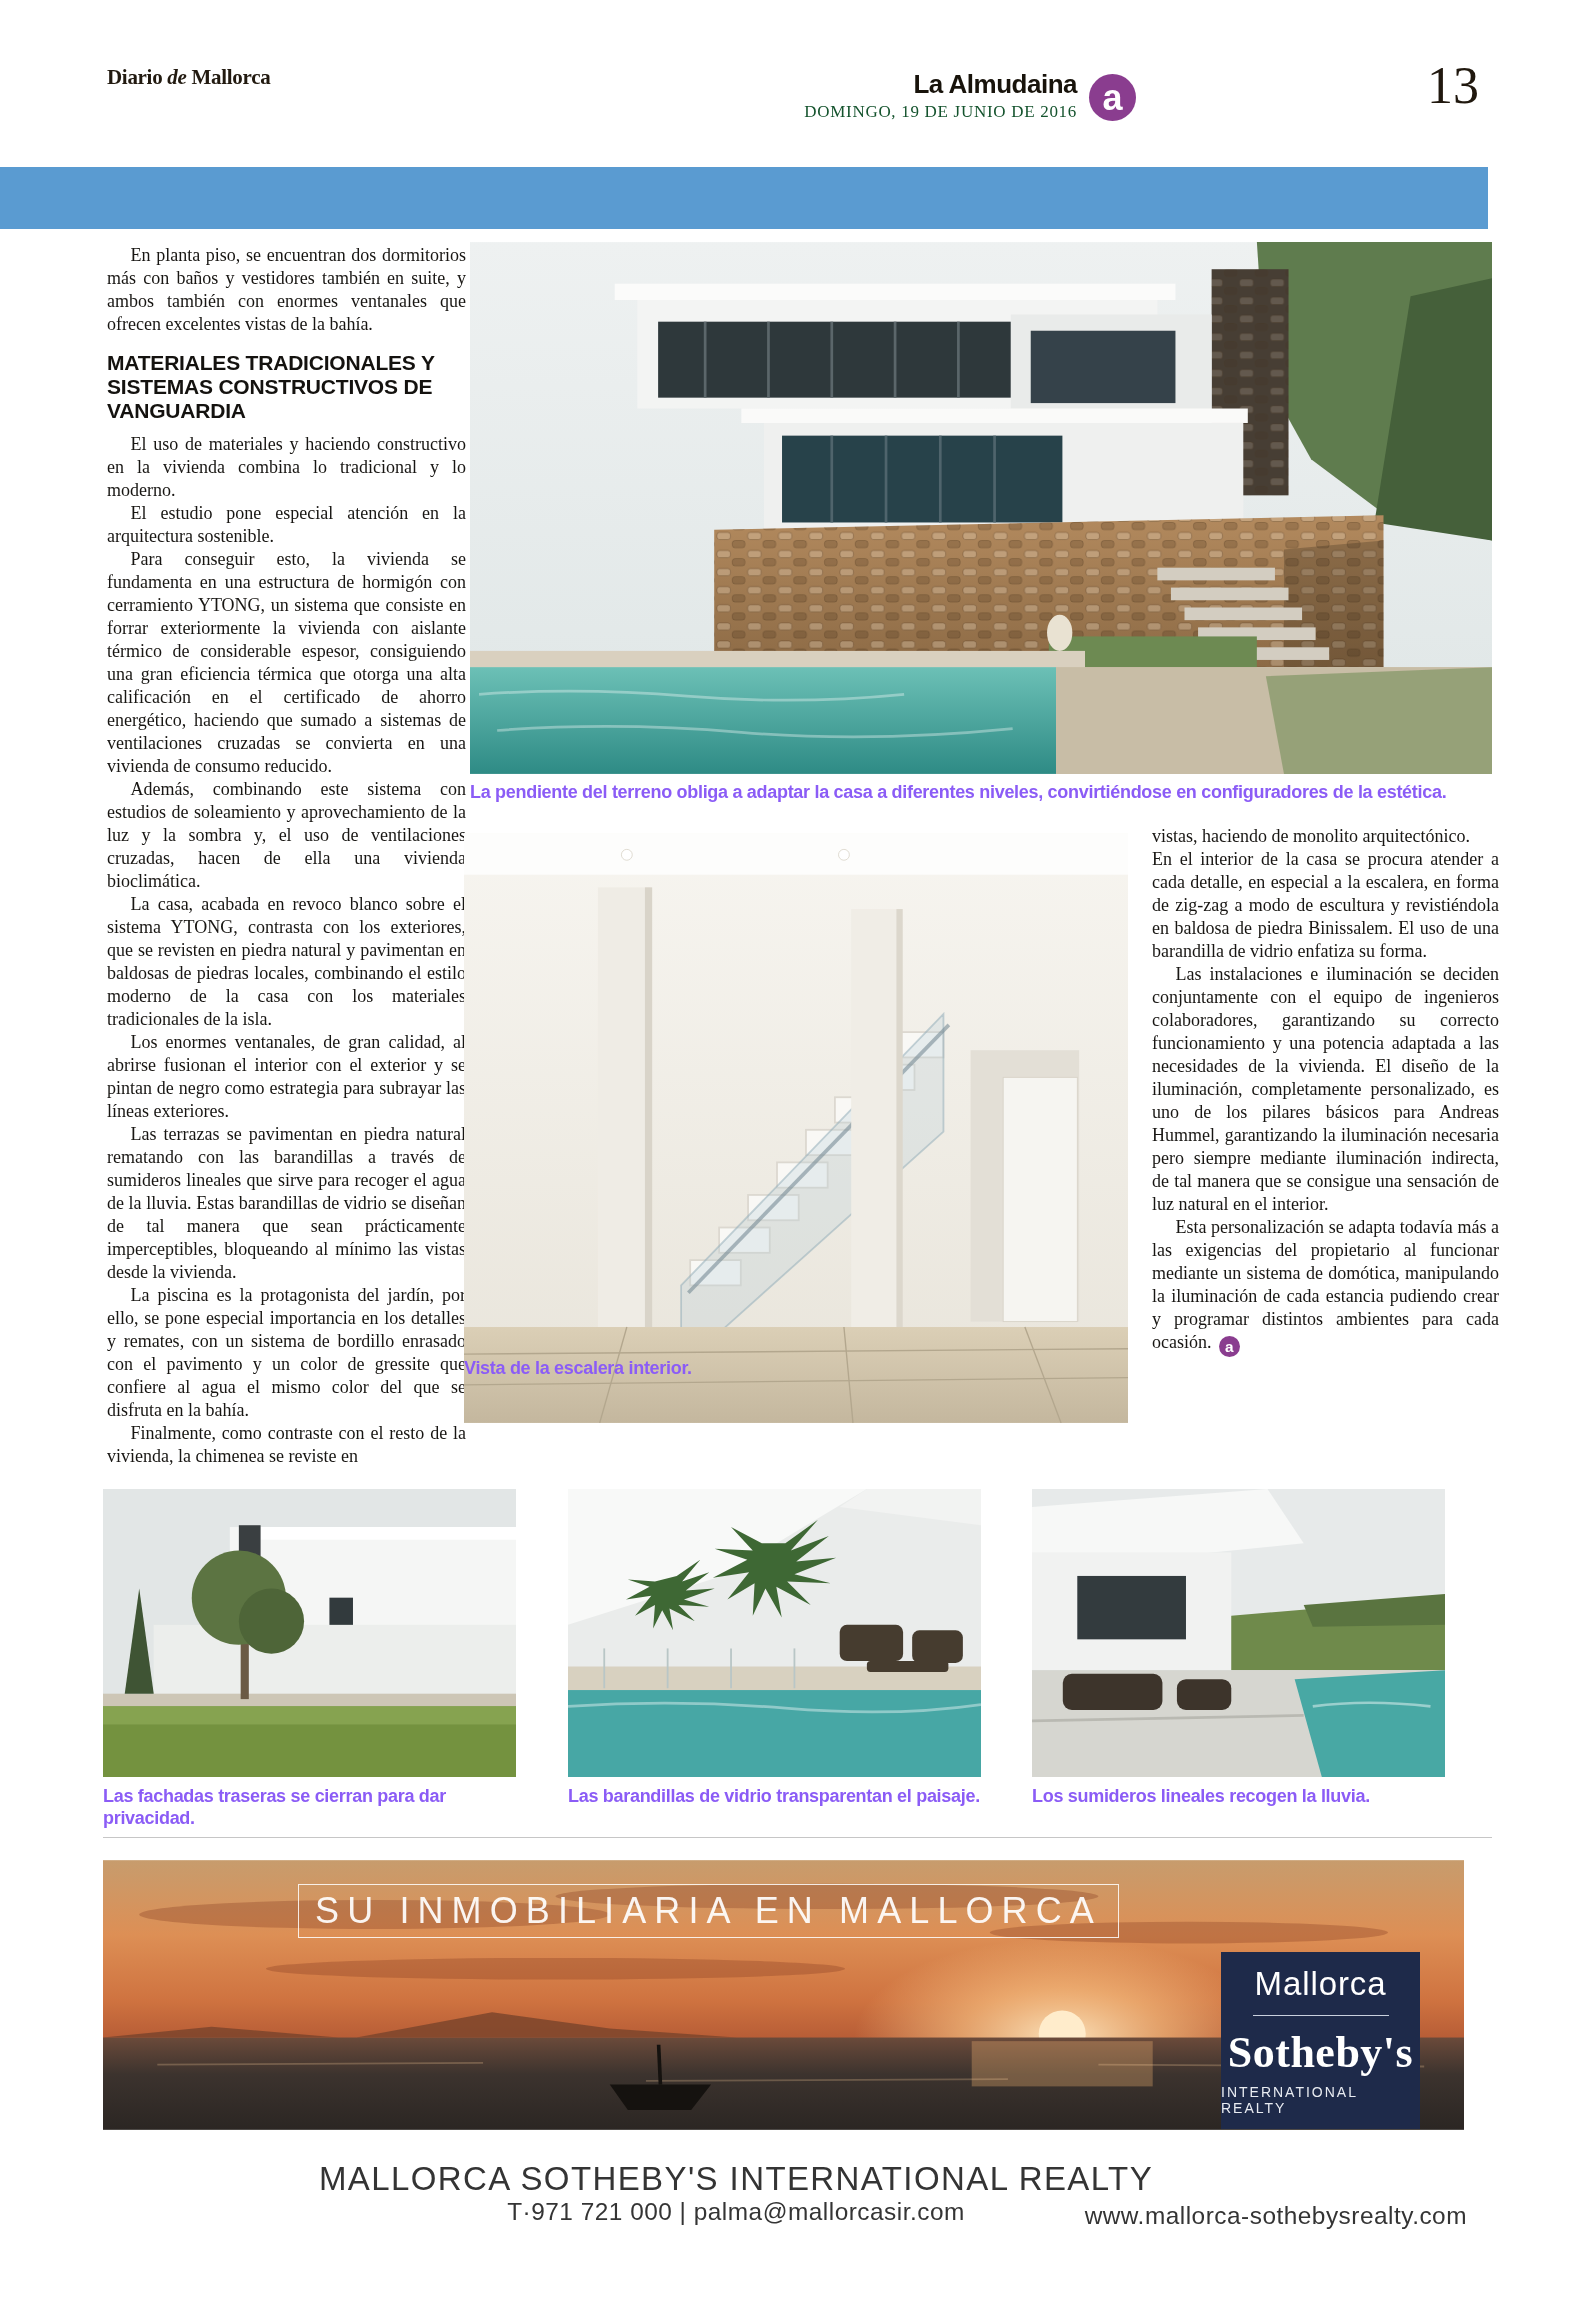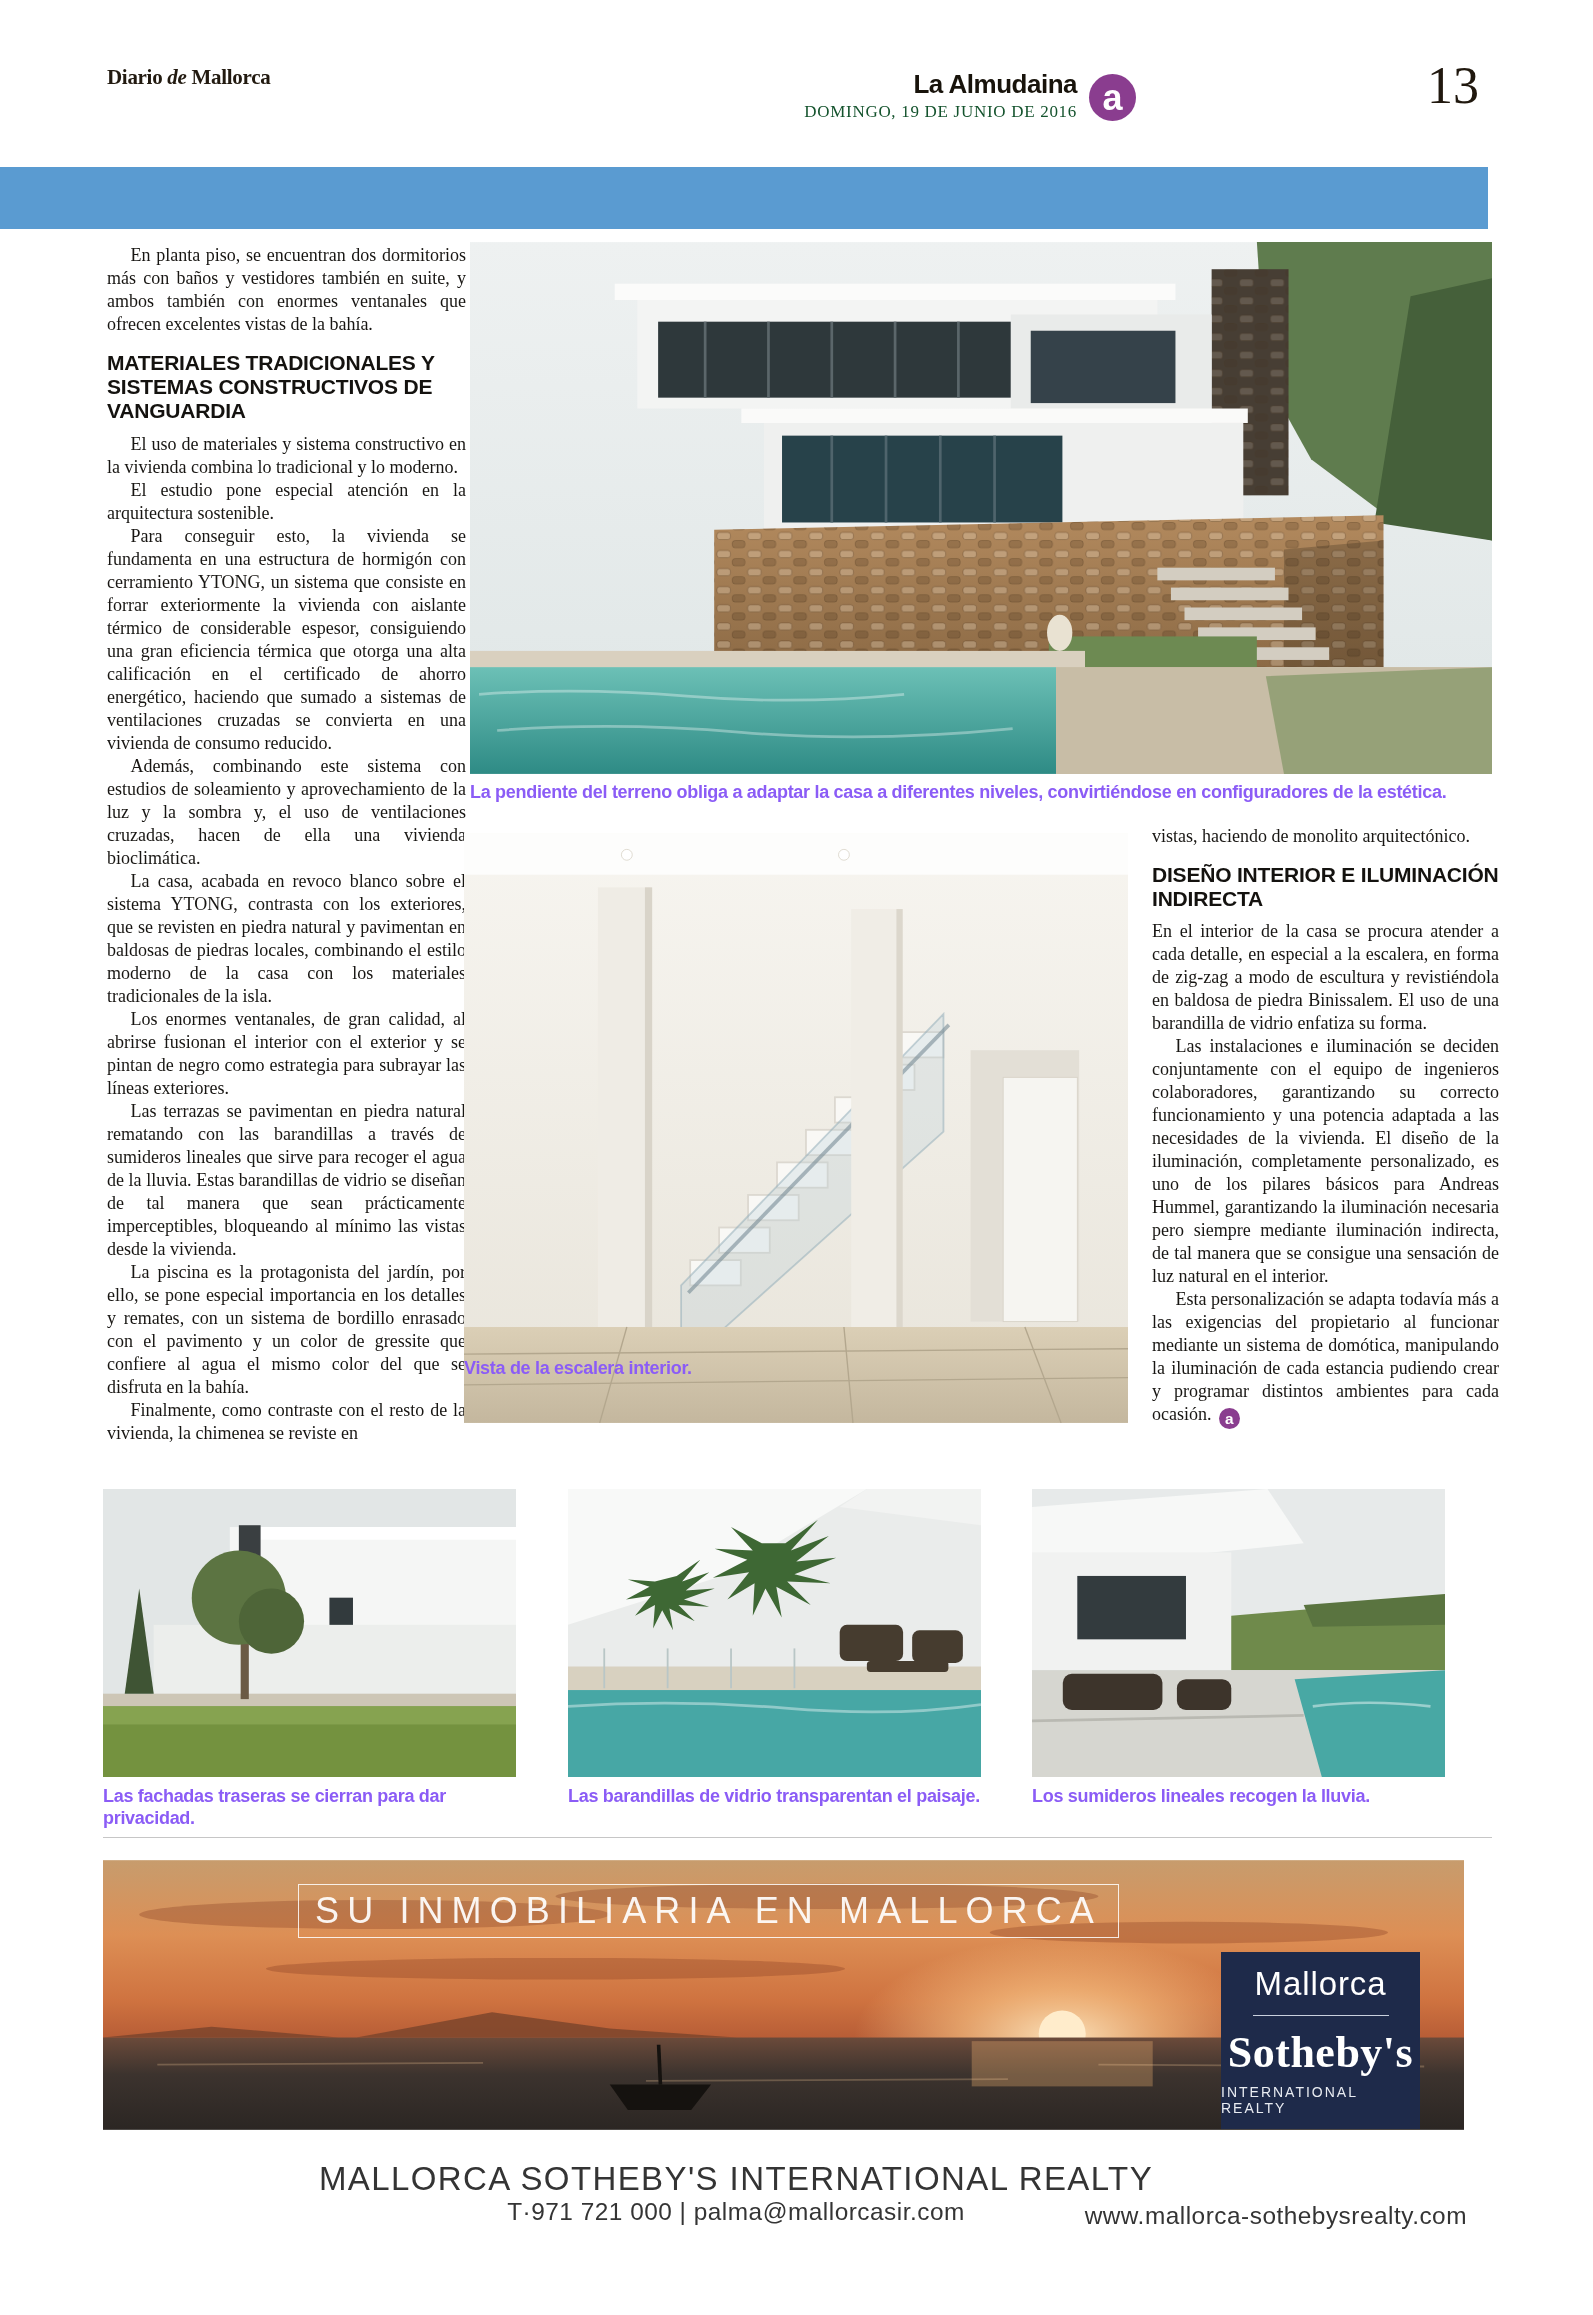--- a/index.html
+++ b/index.html
@@ -165,21 +165,21 @@
       <rect x="648" y="470" width="482" height="118" fill="#cdc3ae"></rect>
       <path d="M648,470 L1130,470 L1130,588 L648,588 Z" fill="#c8bda6"></path>
       <path d="M880,480 L1130,470 L1130,588 L900,588 Z" fill="#6d8a52" opacity="0.55"></path>
     </svg>
   </figure>
   <div class="caption caption-main">La pendiente del terreno obliga a adaptar la casa a diferentes niveles, convirtiéndose en configuradores de la estética.</div>
 
   <div class="col col-left">
     <p>En planta piso, se encuentran dos dormitorios más con baños y vestidores también en suite, y ambos también con enormes ventanales que ofrecen excelentes vistas de la bahía.</p>
     <h2>MATERIALES TRADICIONALES Y SISTEMAS CONSTRUCTIVOS DE VANGUARDIA</h2>
-    <p>El uso de materiales y sistema constructivo en la vivienda combina lo tradicional y lo moderno.</p>
+    <p>El uso de materiales y haciendo constructivo en la vivienda combina lo tradicional y lo moderno.</p>
     <p>El estudio pone especial atención en la arquitectura sostenible.</p>
     <p>Para conseguir esto, la vivienda se fundamenta en una estructura de hormigón con cerramiento YTONG, un sistema que consiste en forrar exteriormente la vivienda con aislante térmico de considerable espesor, consiguiendo una gran eficiencia térmica que otorga una alta calificación en el certificado de ahorro energético, haciendo que sumado a sistemas de ventilaciones cruzadas se convierta en una vivienda de consumo reducido.</p>
     <p>Además, combinando este sistema con estudios de soleamiento y aprovechamiento de la luz y la sombra y, el uso de ventilaciones cruzadas, hacen de ella una vivienda bioclimática.</p>
     <p>La casa, acabada en revoco blanco sobre el sistema YTONG, contrasta con los exteriores, que se revisten en piedra natural y pavimentan en baldosas de piedras locales, combinando el estilo moderno de la casa con los materiales tradicionales de la isla.</p>
     <p>Los enormes ventanales, de gran calidad, al abrirse fusionan el interior con el exterior y se pintan de negro como estrategia para subrayar las líneas exteriores.</p>
     <p>Las terrazas se pavimentan en piedra natural rematando con las barandillas a través de sumideros lineales que sirve para recoger el agua de la lluvia. Estas barandillas de vidrio se diseñan de tal manera que sean prácticamente imperceptibles, bloqueando al mínimo las vistas desde la vivienda.</p>
     <p>La piscina es la protagonista del jardín, por ello, se pone especial importancia en los detalles y remates, con un sistema de bordillo enrasado con el pavimento y un color de gressite que confiere al agua el mismo color del que se disfruta en la bahía.</p>
     <p>Finalmente, como contraste con el resto de la vivienda, la chimenea se reviste en</p>
   </div>
 
@@ -225,21 +225,20 @@
         <line x1="180" y1="546" x2="150" y2="652"></line>
           <line x1="420" y1="546" x2="430" y2="652"></line>
           <line x1="620" y1="546" x2="660" y2="652"></line>
       </g>
     </svg>
   </figure>
   <div class="caption caption-stairs">Vista de la escalera interior.</div>
 
   <div class="col col-right">
     <p class="noindent">vistas, haciendo de monolito arquitectónico.</p>
-    <h2>DISEÑO INTERIOR E ILUMINACIÓN INDIRECTA</h2>
     <p class="noindent">En el interior de la casa se procura atender a cada detalle, en especial a la escalera, en forma de zig-zag a modo de escultura y revistiéndola en baldosa de piedra Binissalem. El uso de una barandilla de vidrio enfatiza su forma.</p>
     <p>Las instalaciones e iluminación se deciden conjuntamente con el equipo de ingenieros colaboradores, garantizando su correcto funcionamiento y una potencia adaptada a las necesidades de la vivienda. El diseño de la iluminación, completamente personalizado, es uno de los pilares básicos para Andreas Hummel, garantizando la iluminación necesaria pero siempre mediante iluminación indirecta, de tal manera que se consigue una sensación de luz natural en el interior.</p>
     <p><span>Esta personalización se adapta todavía más a las exigencias del propietario al funcionar mediante un sistema de domótica, manipulando la iluminación de cada estancia pudiendo crear y programar distintos ambientes para cada ocasión.</span><span class="end-mark">a</span></p>
   </div>
 
   <figure class="photo-b1">
     <svg width="413" height="288" viewBox="0 0 456 318">
       <rect width="456" height="318" fill="#e2e6e6"></rect>
       <rect x="140" y="42" width="316" height="182" fill="#f5f6f5"></rect>
       <rect x="150" y="42" width="306" height="14" fill="#ffffff"></rect>

